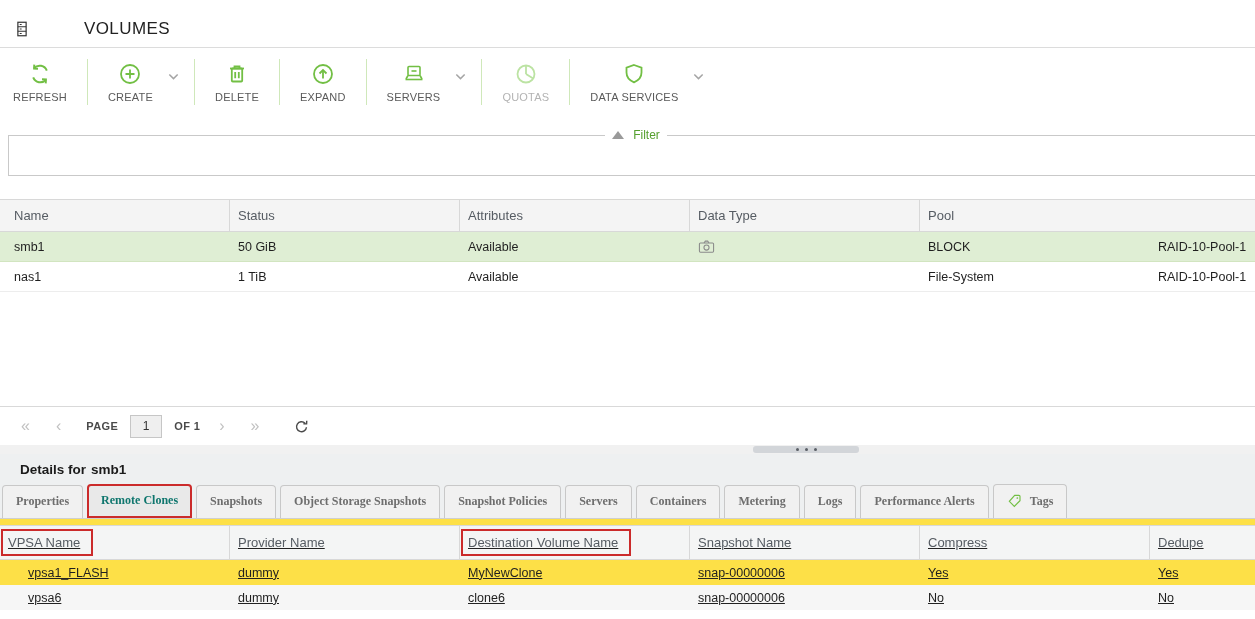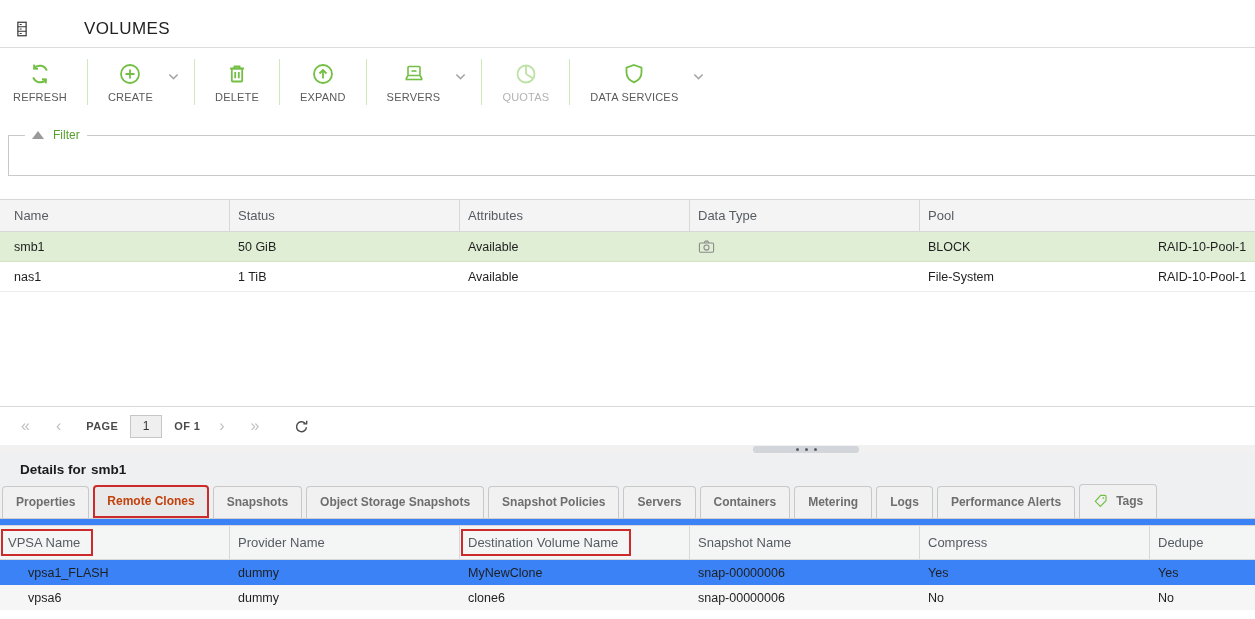--- a/index.html
+++ b/index.html
@@ -22,21 +22,21 @@
   .tbtn svg{width:24px;height:24px;}
   .tbtn .lbl{font-size:11px;color:#5a5a5a;margin-top:5px;white-space:nowrap;letter-spacing:.2px;}
   .tbtn.disabled{color:#bce3a3;cursor:default;}
   .tbtn.disabled .lbl{color:#b3b3b3;}
   .tsep{width:1px;height:46px;background:#cfe8ba;margin:0 7px;}
   .chev{width:15px;height:15px;color:#a5a5a5;margin:2px 6px 14px 0;cursor:pointer;}
 
   
   .filter-fs{margin:12px 0 0 8px;width:calc(100% - 8px);height:48px;box-sizing:border-box;
     border:1px solid #c9c9c9;border-right:none;}
-  .filter-fs legend{margin-left:4px;padding:0 7px;display:flex;align-items:center;}
+  .filter-fs legend{margin-left:4px;padding:0 7px;display:flex;align-items:center;text-align:center;}
   .tri-up{width:0;height:0;border-left:6px solid transparent;border-right:6px solid transparent;
     border-bottom:8px solid #9a9a9a;margin-right:9px;cursor:pointer;}
   .filter-lbl{font-size:12px;color:#55a02e;}
 
   
   .grid{display:grid;grid-template-columns:230px 230px 230px 230px 230px minmax(0,1fr);}
   .thead{background:#f4f4f4;border-top:1px solid #d8d8d8;border-bottom:1px solid #d8d8d8;
     height:33px;box-sizing:border-box;margin-top:23px;}
   .th{display:flex;align-items:center;padding-left:8px;font-size:13px;color:#565c63;
     border-right:1px solid #d8d8d8;box-sizing:border-box;overflow:hidden;}
@@ -65,28 +65,28 @@
   .splitter{height:9px;background:#f1f1f1;position:relative;}
   .split-handle{position:absolute;left:753px;top:1px;width:106px;height:7px;background:#d2d5d9;
     border-radius:3px;display:flex;align-items:center;justify-content:center;gap:6px;cursor:row-resize;}
   .split-handle i{width:3px;height:3px;background:#5a5f66;border-radius:50%;display:block;}
 
   
   .details{background:#eef0f1;height:163px;box-sizing:border-box;display:flex;flex-direction:column;}
   .details-title{padding:8px 0 3px 20px;font-size:13.5px;font-weight:bold;color:#1b1b1b;}
   .details-title .vol{margin-left:5px;}
 
-  .tabbar{display:flex;align-items:flex-end;padding:4px 0 0 2px;border-bottom:1px solid #cfcfcf;}
+  .tabbar{display:flex;align-items:flex-end;padding:4px 0 0 2px;border-bottom:1px solid #cfcfcf;font-family:Liberation Serif, serif;}
   .tab{background:#f1f1f1;border:1px solid #c8c8c8;border-bottom:none;border-radius:4px 4px 0 0;
     padding:8px 13px 9px;font-size:12px;font-weight:bold;color:#6e6e6e;margin-right:4px;
     white-space:nowrap;cursor:pointer;display:flex;align-items:center;}
-  .tab.active{border:2px solid #cb2b2b;color:#c2410c;background:#e9e9e9;padding:7px 12px 8px;}
+  .tab.active{border:2px solid #cb2b2b;color:#0f766e;background:#e9e9e9;padding:7px 12px 8px;}
   .tab .tag-ic{width:16px;height:16px;color:#72bf44;margin-right:7px;}
 
-  .clones{background:#3b82f6;flex:1;display:flex;flex-direction:column;}
+  .clones{background:#fde047;flex:1;display:flex;flex-direction:column;text-decoration:underline;}
   .chead{background:#f4f5f5;border-top:1px solid #d8d8d8;border-bottom:1px solid #d8d8d8;
     height:35px;box-sizing:border-box;margin-top:6px;}
   .chead .th{font-size:13px;color:#565c63;}
   .chead .th:first-child{padding-left:8px;}
   .hl-box{border:2px solid #cb2b2b;padding:4px 11px 4px 5px;margin-left:-7px;white-space:nowrap;}
   .crow{height:25px;box-sizing:border-box;cursor:pointer;}
   .crow.alt{background:#f6f6f6;}
   .crow .td{padding-left:8px;font-size:12.5px;}
   .crow .td:first-child{padding-left:28px;}
   .clones-rest{flex:1;background:#fff;}

